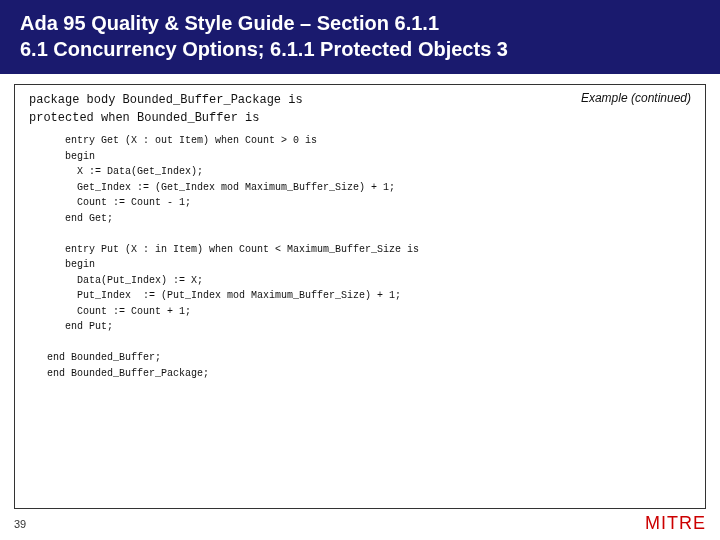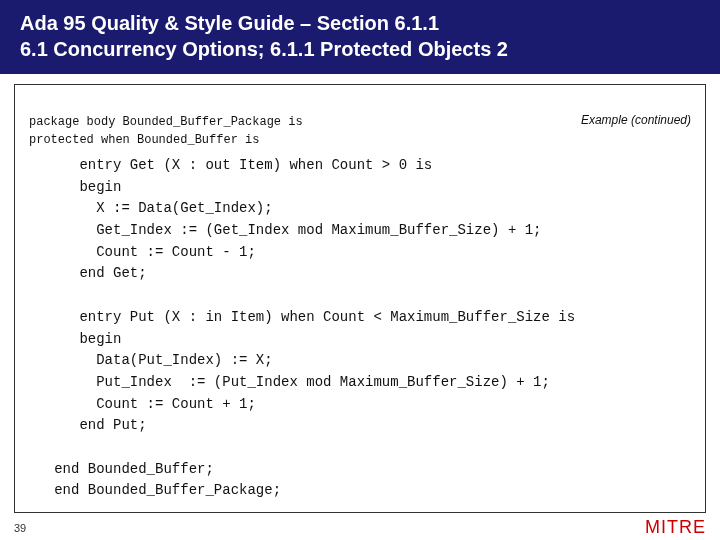--- a/index.html
+++ b/index.html
@@ -49,21 +49,21 @@
       flex: 1;
       display: flex;
       flex-direction: column;
       padding: 0 14px 0 14px;
       background: #ffffff;
     }
 
     .box {
       border: 1px solid #333333;
       margin: 10px 0 0 0;
-      padding: 28px 14px 10px 14px;
+      padding: 6px 14px 10px 14px;
       flex: 1;
       display: flex;
       flex-direction: column;
       position: relative;
     }
 
     .box-header {
       display: flex;
       justify-content: space-between;
       align-items: flex-start;
@@ -80,21 +80,21 @@
     .box-header-right {
       font-size: 12px;
       color: #111111;
       font-style: italic;
       white-space: nowrap;
       margin-left: 15px;
     }
 
     .code-block {
       font-family: 'Courier New', Courier, monospace;
-      font-size: 14px;
+      font-size: 10px;
       color: #111111;
       line-height: 1.55;
       white-space: pre;
       flex: 1;
     }
 
     .footer {
       display: flex;
       justify-content: space-between;
       align-items: center;
@@ -116,21 +116,21 @@
       font-family: Arial, Helvetica, sans-serif;
     }
   </style>
 </head>
 <body>
 
 <div class="page">
 
   <div class="header">
     <div class="header-title-line1">Ada 95 Quality &amp; Style Guide – Section 6.1.1</div>
-    <div class="header-title-line2">6.1 Concurrency Options; 6.1.1 Protected Objects 2</div>
+    <div class="header-title-line2">6.1 Concurrency Options; 6.1.1 Protected Objects 3</div>
   </div>
 
   <div class="content-area">
     <div class="box">
       <div class="box-header">
         <div class="box-header-left">
           <div>package body Bounded_Buffer_Package is</div>
           <div>protected when Bounded_Buffer is</div>
         </div>
         <div class="box-header-right">Example (continued)</div>

